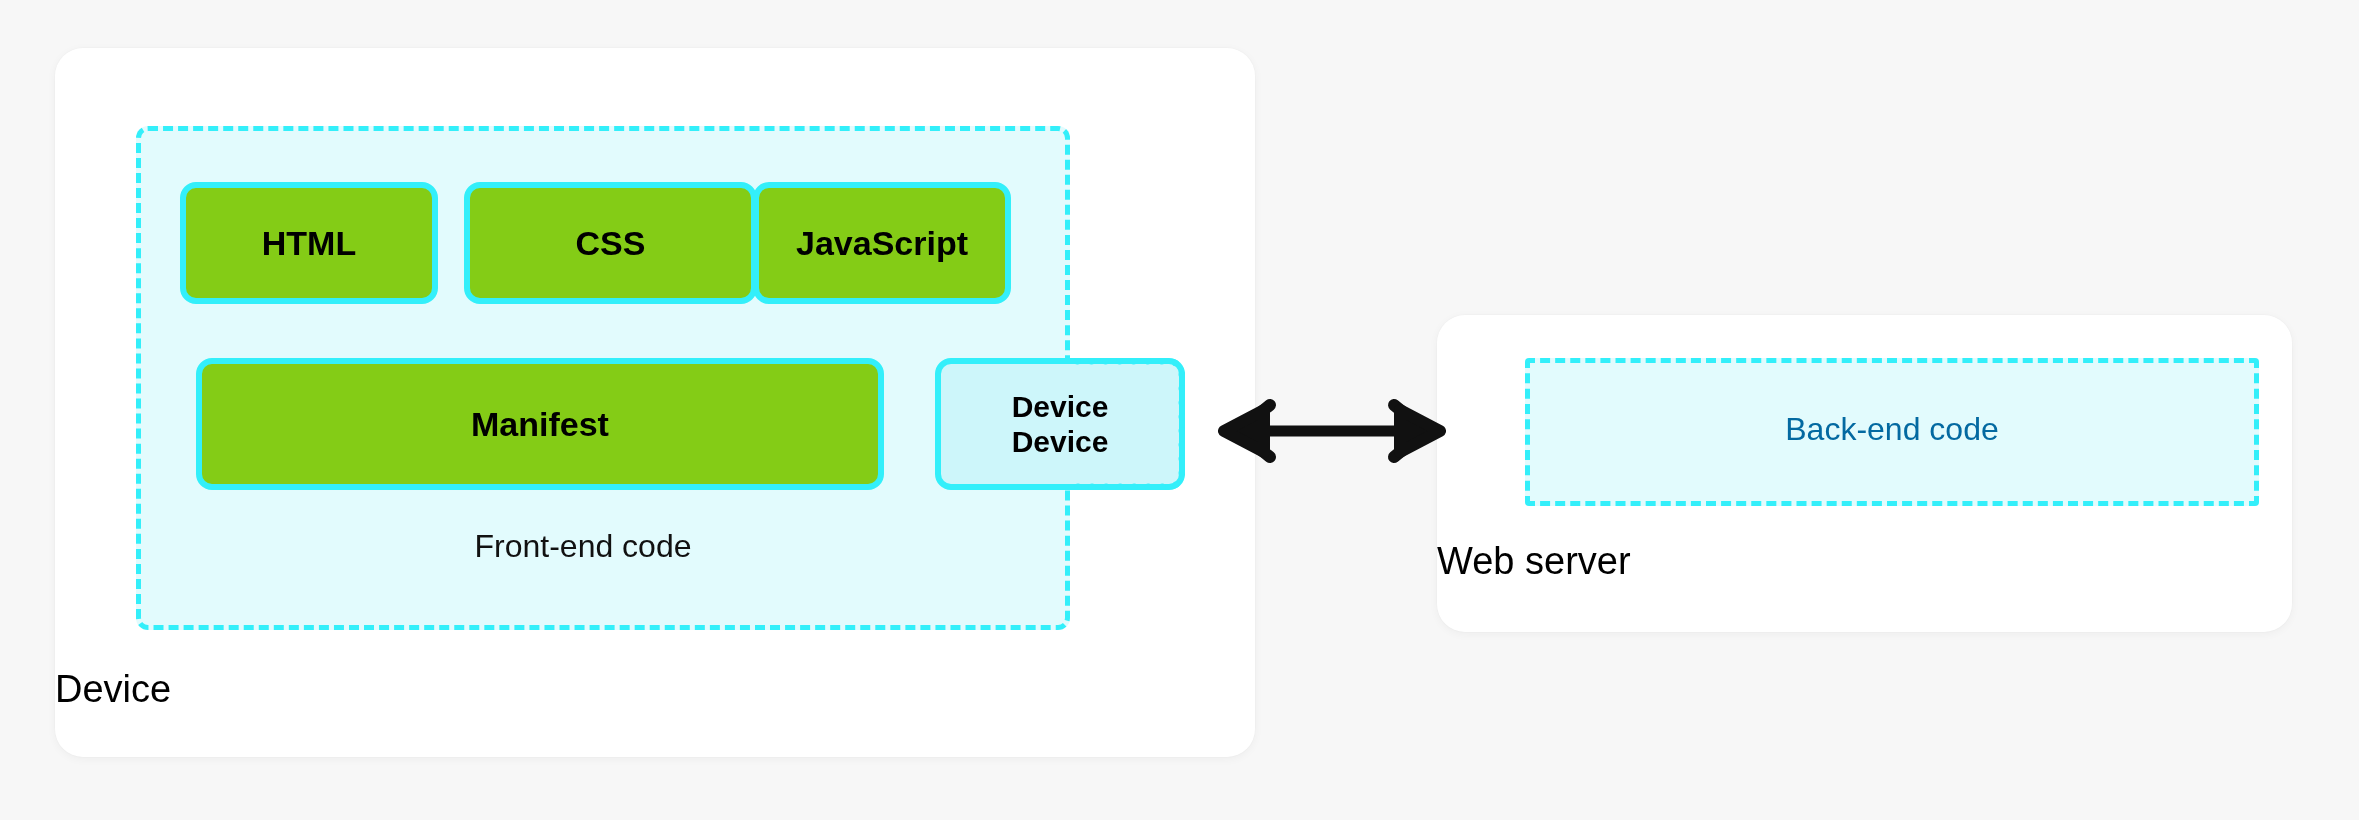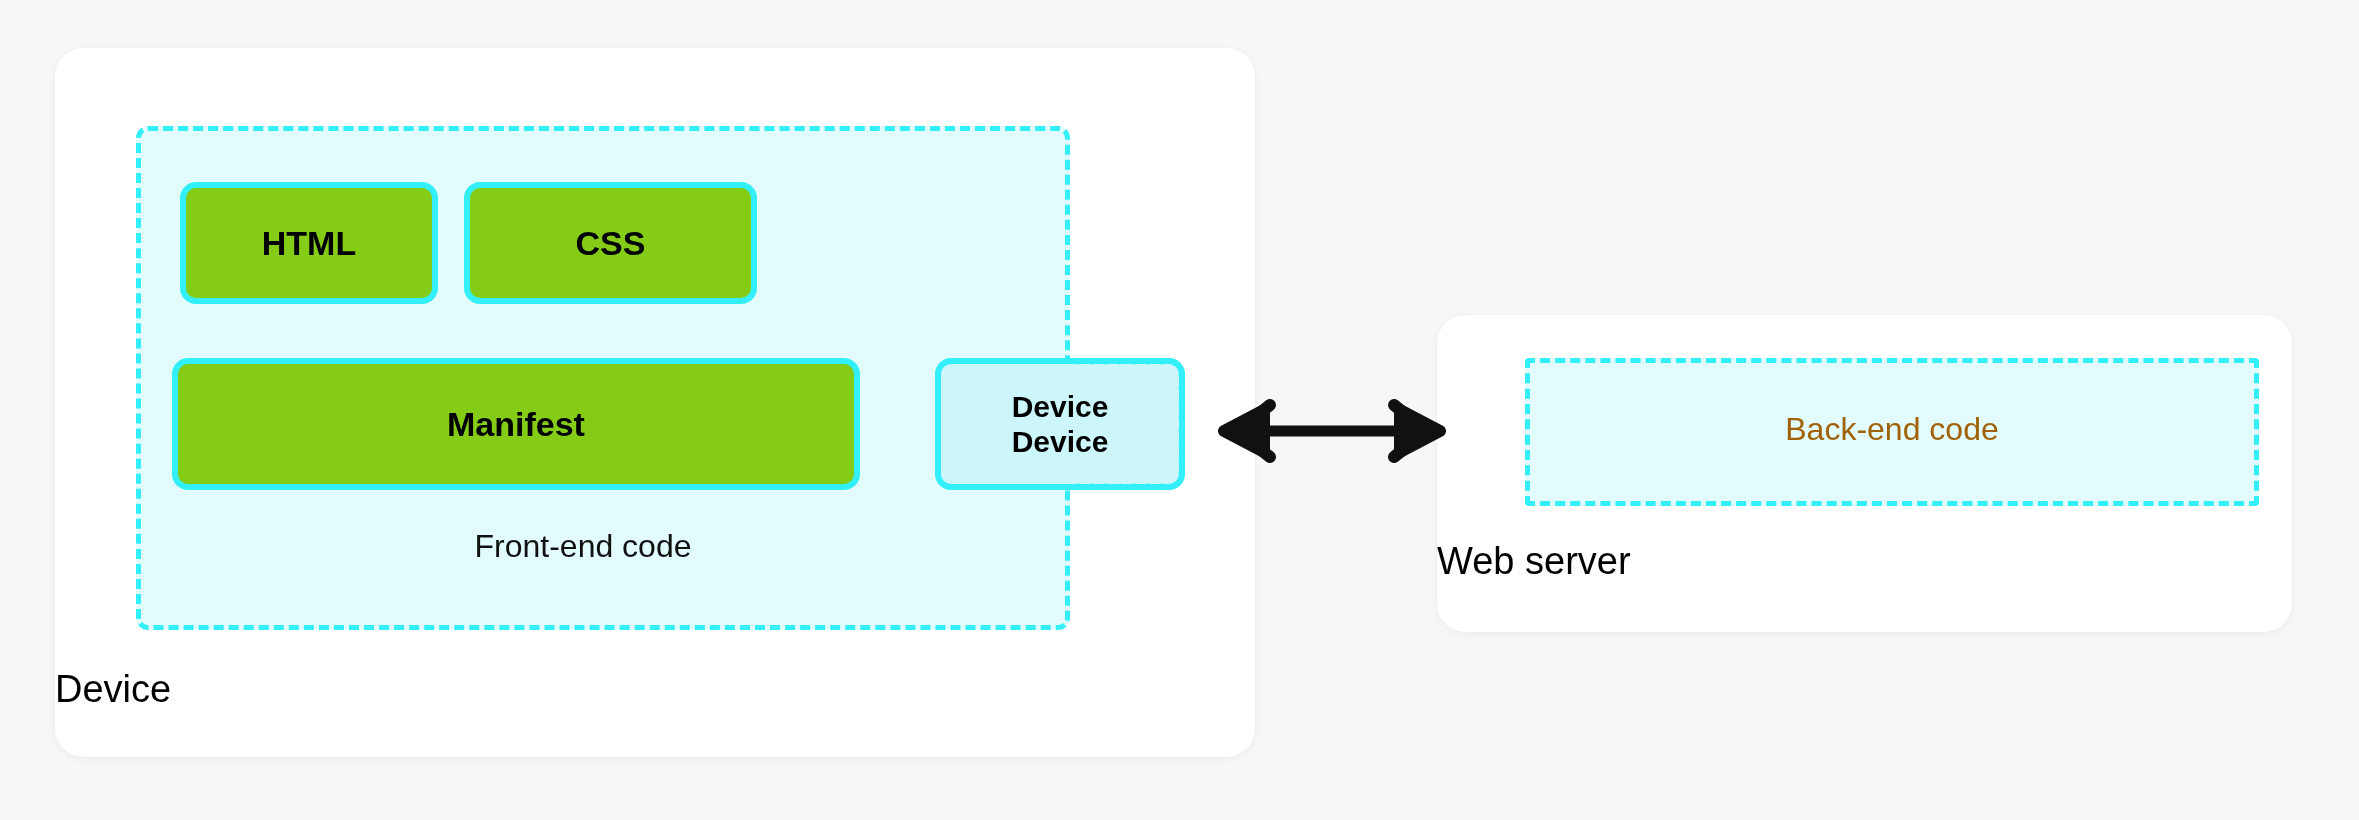--- a/index.html
+++ b/index.html
@@ -74,21 +74,21 @@
     justify-content: center;
     text-align: center;
     font-weight: bold;
     font-size: 34px;
     color: #000000;
     line-height: 1.18;
   }
   #box-html   { left: 180px; top: 182px; width: 258px; height: 122px; }
   #box-css    { left: 464px; top: 182px; width: 293px; height: 122px; }
   #box-js     { left: 753px; top: 182px; width: 258px; height: 122px; }
-  #box-manifest { left: 172px; top: 358px; width: 688px; height: 132px; }
+  #box-manifest { left: 196px; top: 358px; width: 688px; height: 132px; }
 
   
   #box-service-worker {
     left: 935px;
     top: 358px;
     width: 250px;
     height: 132px;
     border-radius: 16px;
     font-size: 30px;
     z-index: 6;
@@ -150,21 +150,21 @@
     top: 540px;
     width: 855px;
   }
   #backend-caption {
     position: absolute;
     left: 1525px;
     top: 411px;
     width: 734px;
     text-align: center;
     font-size: 32px;
-    color: #a16207;
+    color: #0369a1;
   }
 
   
   #connector-arrow {
     position: absolute;
     left: 1218px;
     top: 396px;
     width: 228px;
     height: 70px;
     z-index: 8;
@@ -179,20 +179,23 @@
 
   <div class="dashed-region" id="frontend-region"></div>
 
   <div id="service-worker-solid-mask"></div>
 
   <div class="tech-box" id="box-html">
     <span>HTML</span>
   </div>
   <div class="tech-box" id="box-css">
     <span>CSS</span>
+  </div>
+  <div class="tech-box" id="box-js">
+    <span>JavaScript</span>
   </div>
   <div class="tech-box" id="box-manifest">
     <span>Manifest</span>
   </div>
 
   <div class="tech-box" id="box-service-worker">
     <span>
       <span>Device</span><br>
       <span>Device</span>
     </span>

